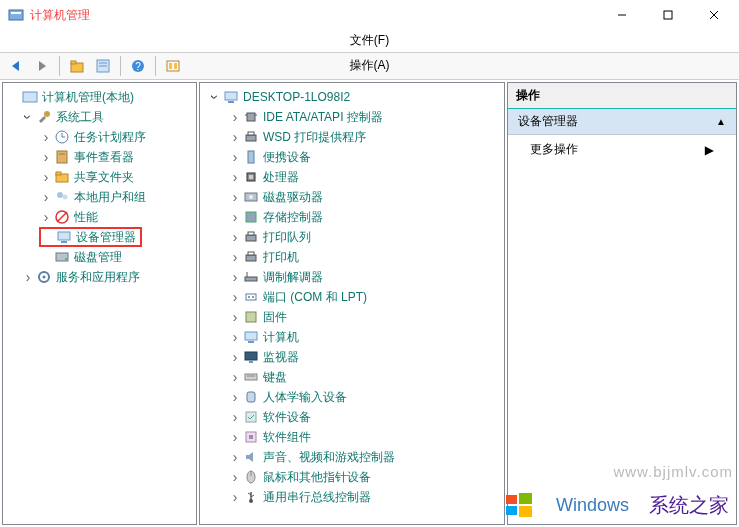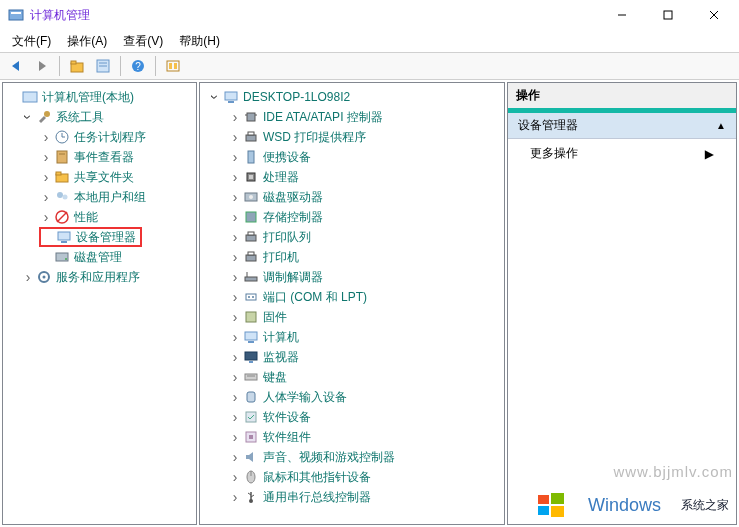--- a/index.html
+++ b/index.html
@@ -1,44 +1,44 @@
 <!DOCTYPE html>
 <html><head>
 <meta charset="utf-8">
 <style>
   * { box-sizing: border-box; margin: 0; padding: 0; font-family: "Microsoft YaHei", sans-serif; }
   body { width: 739px; height: 527px; background: #fff; position: relative; overflow: hidden; }
   .titlebar { height: 30px; display: flex; align-items: center; padding: 0 2px 0 8px; background: #fff; }
   .titlebar-icon { width: 16px; height: 16px; margin-right: 6px; }
-  .titlebar-title { font-size: 12px; flex: 1; color: #6d28d9; }
+  .titlebar-title { font-size: 12px; flex: 1; color: #ef4444; }
   .window-controls { display: flex; }
   .window-btn { width: 46px; height: 30px; display: flex; align-items: center; justify-content: center; font-size: 12px; }
   .window-btn svg { stroke: #000; }
-  .menubar { height: 22px; display: flex; align-items: center; padding: 0 6px; font-size: 12px; gap: 4px; }
+  .menubar { height: 22px; display: flex; align-items: center; padding: 0 6px; font-size: 12px; gap: 4px; flex-direction: column; }
   .menu-item { padding: 2px 6px; }
   .toolbar { height: 28px; border-top: 1px solid #d0d0d0; border-bottom: 1px solid #d0d0d0; display: flex; align-items: center; padding: 0 4px; gap: 2px; background: #f8f8f8; }
   .tool-btn { width: 24px; height: 24px; display: flex; align-items: center; justify-content: center; }
   .tool-sep { width: 1px; height: 20px; background: #c0c0c0; margin: 0 3px; }
   .content { display: flex; height: calc(527px - 30px - 22px - 28px); }
   .panel { border: 1px solid #828790; overflow: auto; background: #fff; font-size: 12px; }
   .left-panel { width: 195px; margin: 2px 1px 2px 2px; }
   .mid-panel { width: 306px; margin: 2px 1px; }
   .right-panel { flex: 1; margin: 2px 2px 2px 1px; display: flex; flex-direction: column; background: #fff; }
   .tree { padding: 4px 2px; }
   .tree-row { display: flex; align-items: center; height: 20px; padding-left: 2px; white-space: nowrap; }
   .tree-row .tw { width: 14px; height: 14px; display: flex; align-items: center; justify-content: center; font-size: 10px; color: #555; }
   .tree-row .tw.chev::before { content: "›"; display: inline-block; transform: rotate(0); font-size: 14px; color: #666; }
   .tree-row .tw.chev.open::before { transform: rotate(90deg); color: #333; }
   .tree-row .ic { width: 16px; height: 16px; margin: 0 4px 0 1px; display: inline-flex; align-items: center; justify-content: center; }
   .tree-row .lbl { font-size: 12px; color: #0f766e; }
   .depth-0{padding-left:2px}.depth-1{padding-left:16px}.depth-2{padding-left:34px}
   .mid-panel .tree-row.depth-0{padding-left:6px}
   .mid-panel .tree-row.depth-1{padding-left:26px}
   .highlight-box { border: 2px solid #e33; display: inline-flex; align-items: center; padding: 0 4px 0 0; height: 20px; }
-  .actions-header { background: #f0f0f0; border-bottom: 5px solid #14b8a6; padding: 4px 8px; font-size: 12px; font-weight: bold; }
+  .actions-header { background: #f0f0f0; border-bottom: 1px solid #14b8a6; padding: 4px 8px; font-size: 12px; font-weight: bold; }
   .actions-sub { background: #d6e5f3; border-bottom: 1px solid #c0c9d8; padding: 4px 10px; font-size: 12px; display: flex; align-items: center; justify-content: space-between; }
   .actions-sub .caret { font-size: 10px; }
   .actions-item { padding: 6px 22px; font-size: 12px; display: flex; justify-content: space-between; align-items: center; gap: 28px; }
   .watermark { position: absolute; right: 10px; bottom: 8px; display: flex; align-items: center; gap: 20px; font-size: 14px; color: #4a8fd6; }
   .wm-logo { width: 32px; height: 28px; position: relative; }
   .attrib { position: absolute; right: 6px; bottom: 47px; color: #bbb; font-size: 15px; letter-spacing: 1px; margin-top: 6px; }
   
   svg { display: block; }
 </style>
 </head>
@@ -468,14 +468,14 @@
 <div class="watermark">
   <span class="wm-logo">
     <svg width="32" height="28" viewBox="0 0 32 28">
       <rect x="2" y="4" width="11" height="9" fill="#f25022"></rect>
       <rect x="15" y="2" width="13" height="11" fill="#7fba00"></rect>
       <rect x="2" y="15" width="11" height="9" fill="#00a4ef"></rect>
       <rect x="15" y="15" width="13" height="11" fill="#ffb900"></rect>
     </svg>
   </span>
   <span style="font-weight:300;color:#3a7bbf;font-size:18px">Windows</span>
-  <span style="color:#0f172a;font-size:12px">系统之家</span>
+  <span style="color:#4c1d95;font-size:20px">系统之家</span>
 </div>
 
 </body></html>

